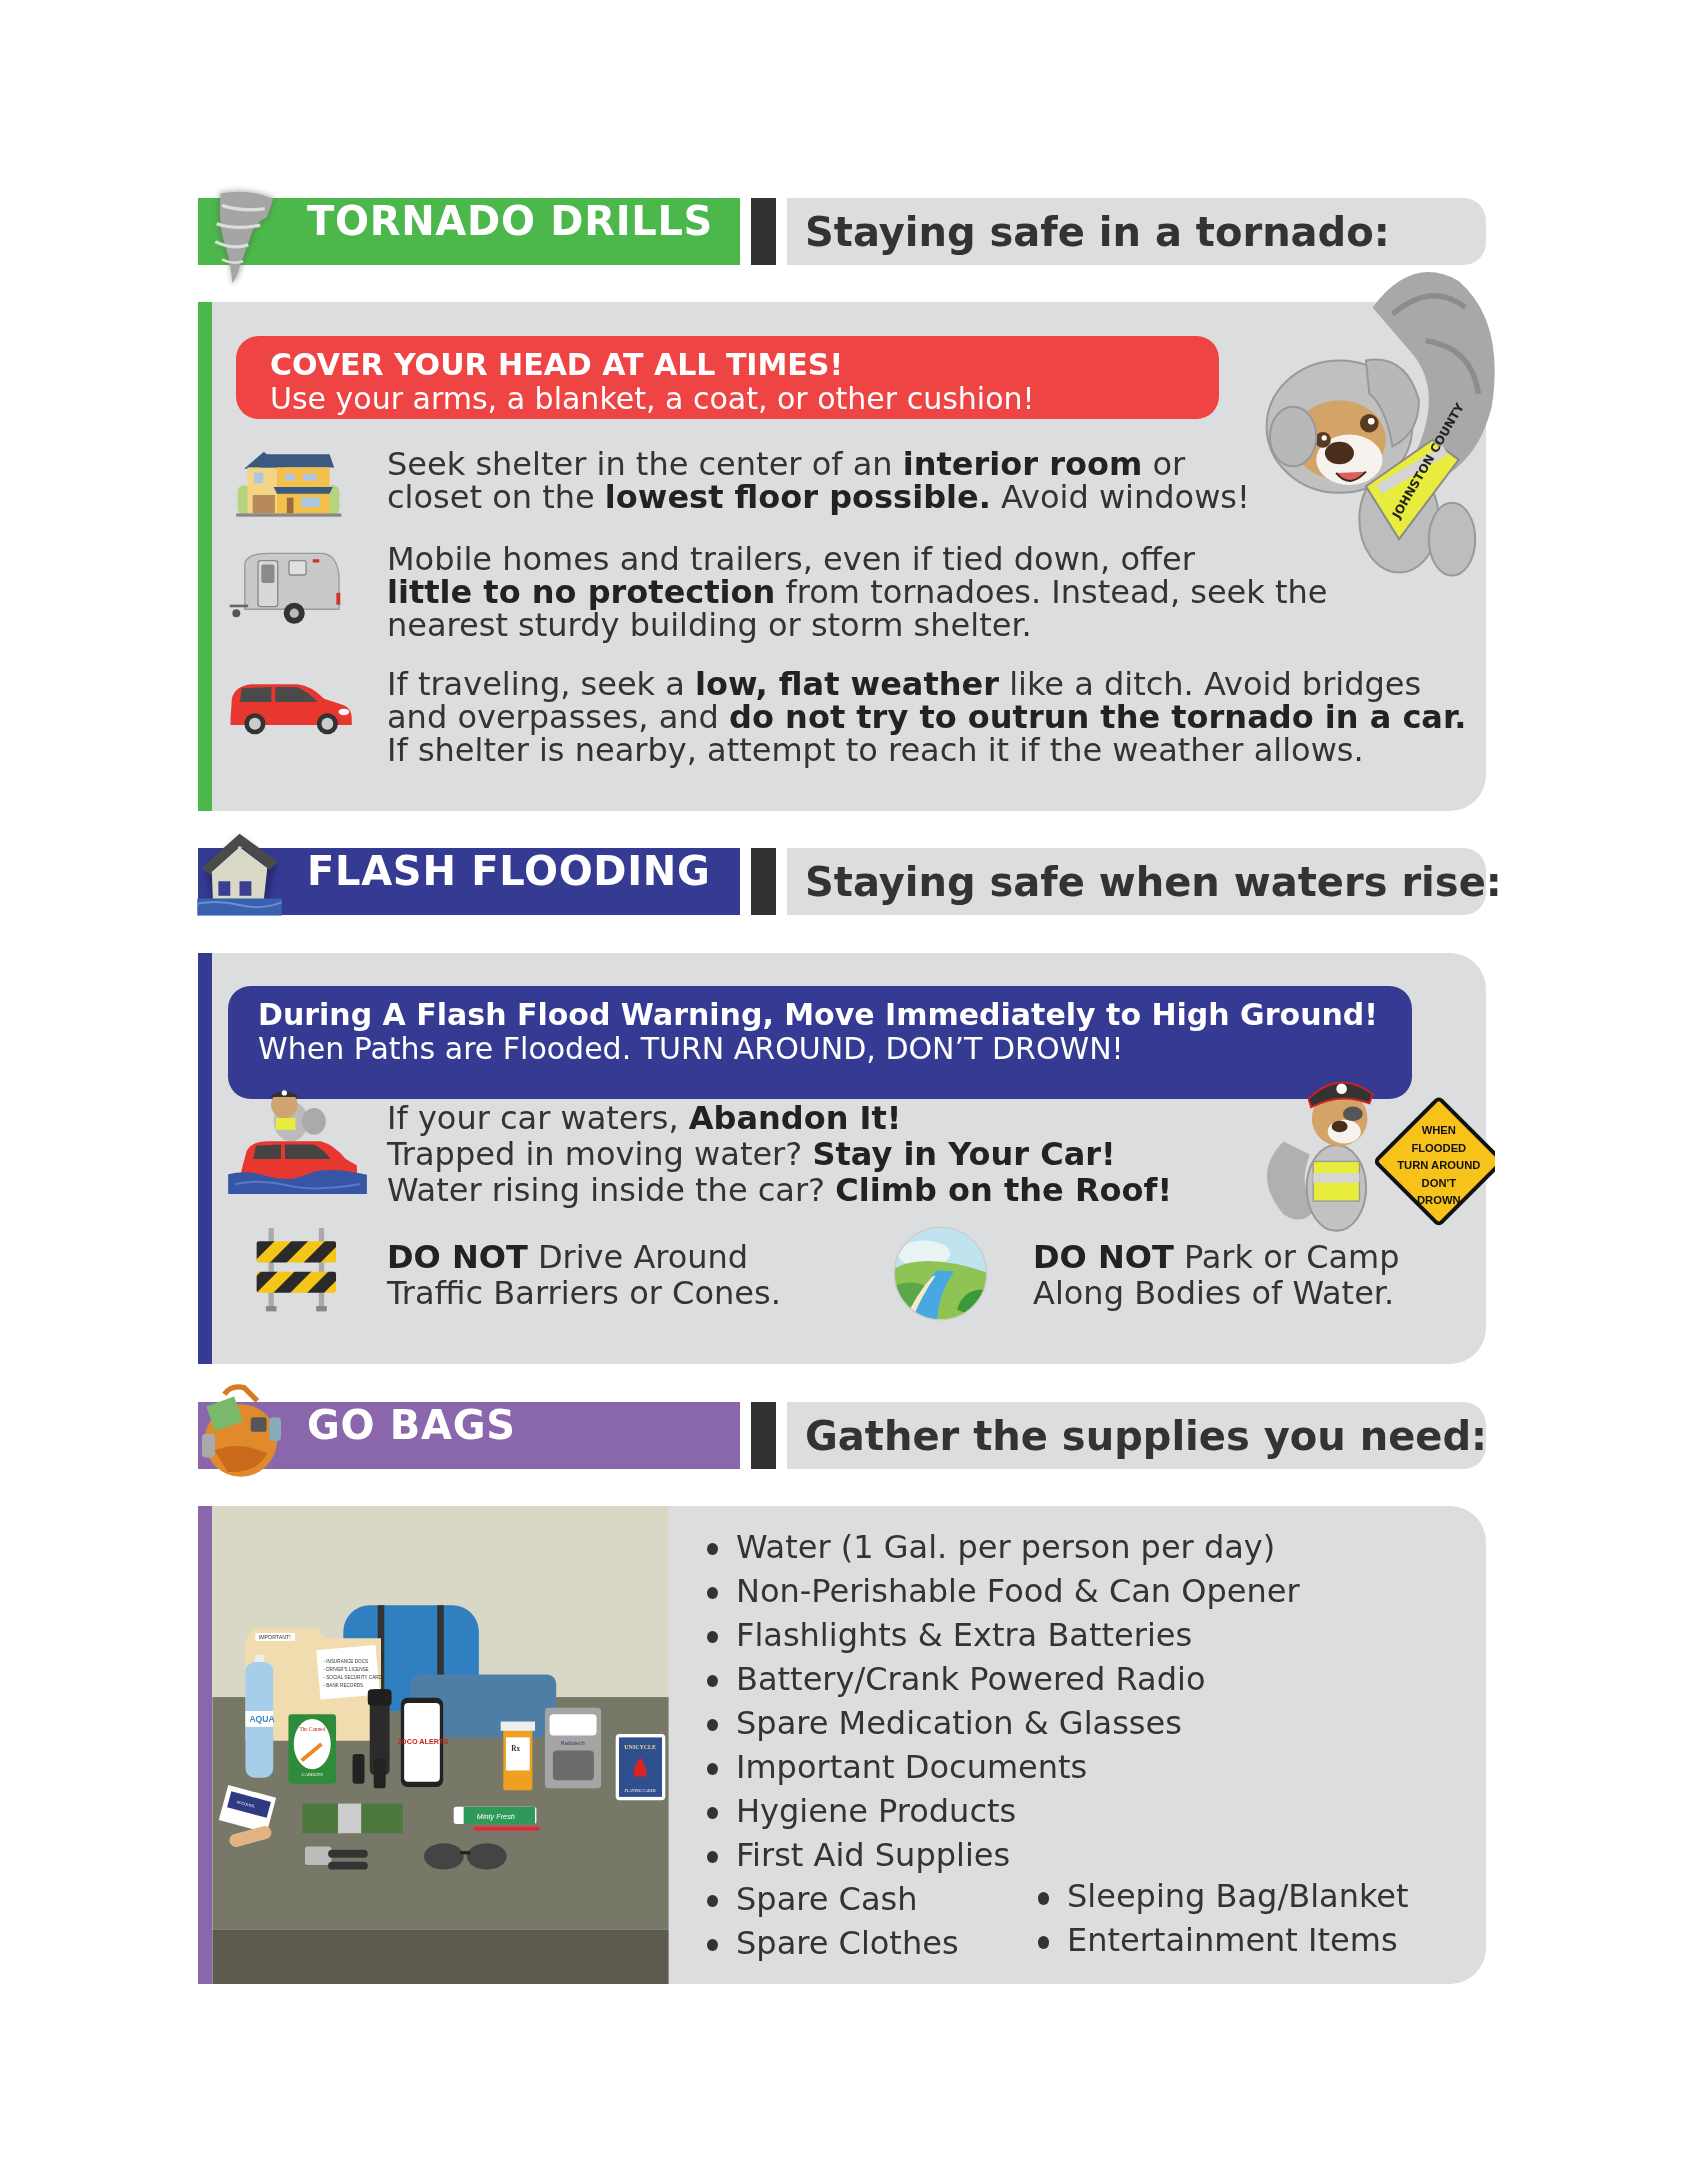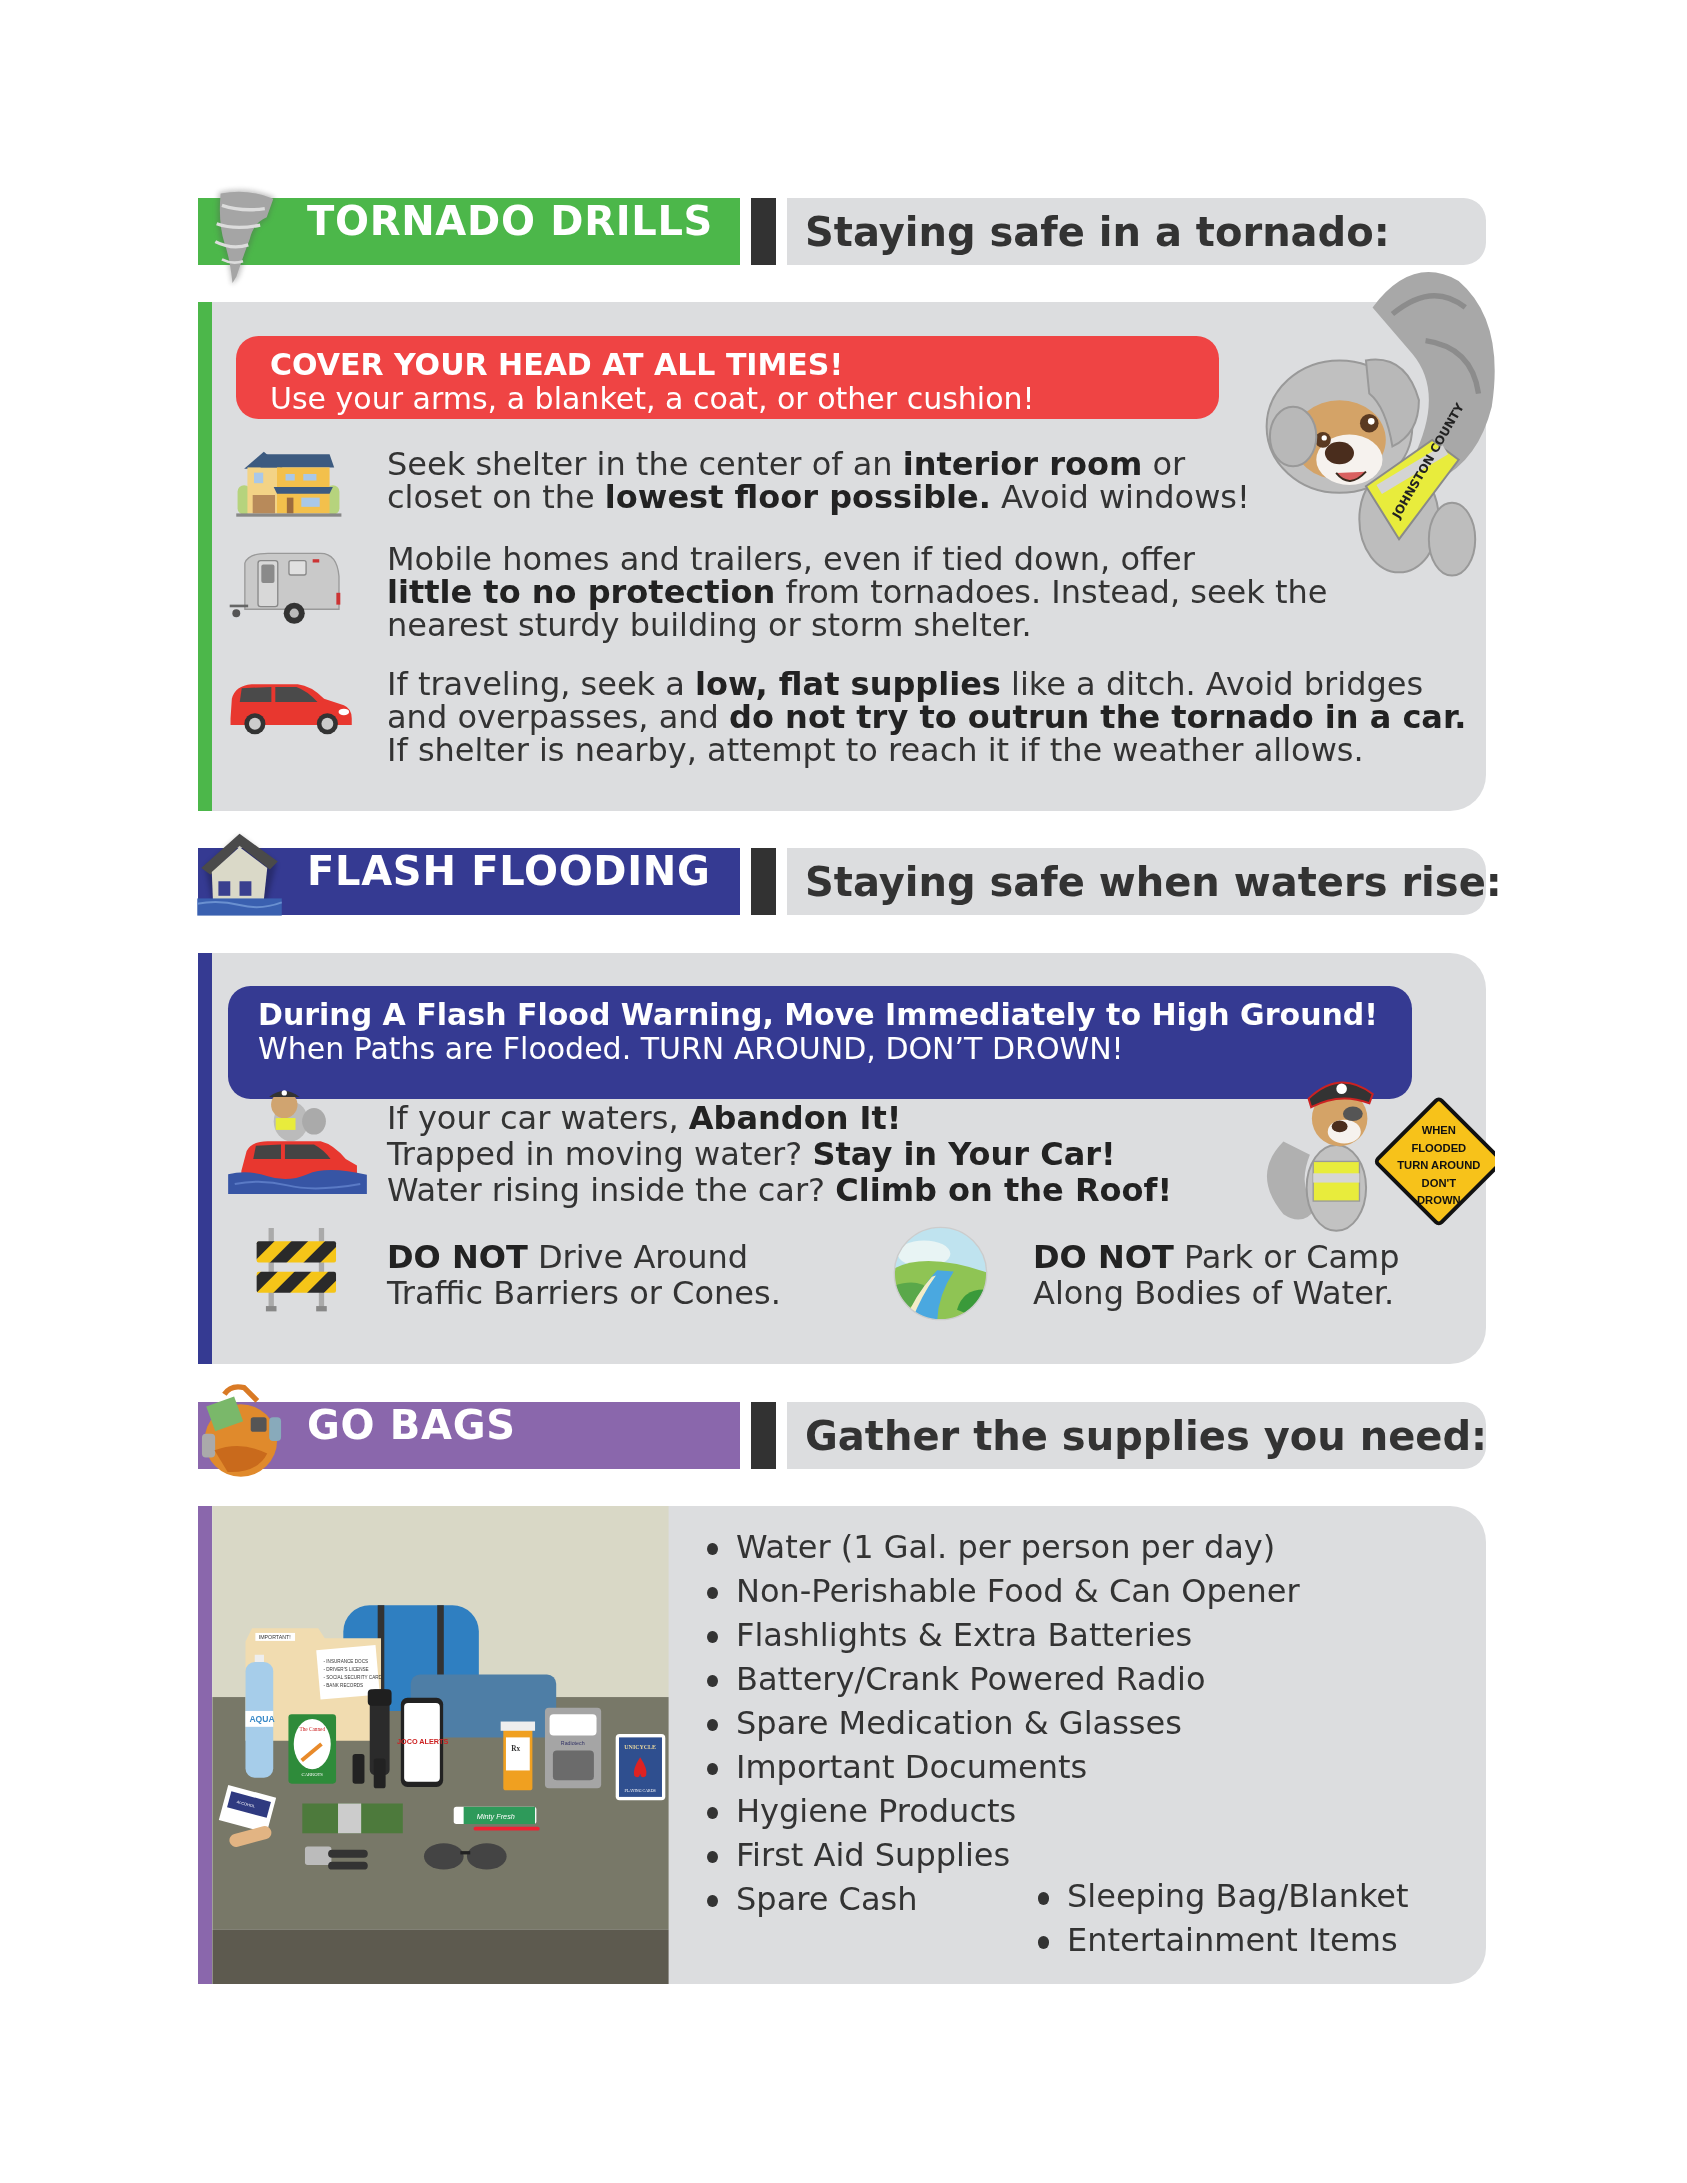--- a/index.html
+++ b/index.html
@@ -105,21 +105,21 @@
       <path d="M8 60 L10 30 Q15 10 40 8 L110 8 Q130 10 150 30 L180 40 Q192 45 192 60 L192 70 L8 70 Z" fill="#e8372f"></path>
       <path d="M25 14 L70 12 L70 35 L22 35 Z" fill="#4a4a4a"></path>
       <path d="M76 12 L108 12 Q125 18 140 35 L76 35 Z" fill="#4a4a4a"></path>
       <circle cx="45" cy="68" r="16" fill="#333"></circle>
         <circle cx="45" cy="68" r="9" fill="#ccc"></circle>
       <circle cx="155" cy="68" r="16" fill="#333"></circle>
         <circle cx="155" cy="68" r="9" fill="#ccc"></circle>
       <ellipse cx="180" cy="50" rx="8" ry="5" fill="#fff"></ellipse>
     </svg>
     <div class="row-text" style="left:189px;top:366px;">
-      <div><span>If traveling, seek a </span><b>low, flat supplies</b><span> like a ditch. Avoid bridges</span></div>
+      <div><span>If traveling, seek a </span><b>low, flat weather</b><span> like a ditch. Avoid bridges</span></div>
       <div><span>and overpasses, and </span><b>do not try to outrun the tornado in a car.</b></div>
       <div><span>If shelter is nearby, attempt to reach it if the weather allows.</span></div>
     </div>
   </div>
 
   <svg class="abs" style="left:1260px;top:261px;" width="245" height="318" viewBox="0 0 370 480">
     <path d="M170 70 Q230 -10 300 30 Q370 90 350 220 Q330 300 270 330 L230 300 Q280 200 230 140 Z" fill="#a8a8a8"></path>
     <path d="M200 80 Q260 30 310 70" stroke="#8c8c8c" stroke-width="8" fill="none"></path>
     <path d="M250 120 Q320 130 330 200" stroke="#8c8c8c" stroke-width="8" fill="none"></path>
     <ellipse cx="210" cy="390" rx="60" ry="80" fill="#bdbdbd" stroke="#999" stroke-width="3"></ellipse>
@@ -359,20 +359,21 @@
     <ul class="bullet-list" style="left:509px;top:18.5px;">
       <li>Water (1 Gal. per person per day)</li>
       <li>Non-Perishable Food &amp; Can Opener</li>
       <li>Flashlights &amp; Extra Batteries</li>
       <li>Battery/Crank Powered Radio</li>
       <li>Spare Medication &amp; Glasses</li>
       <li>Important Documents</li>
       <li>Hygiene Products</li>
       <li>First Aid Supplies</li>
       <li>Spare Cash</li>
+      <li>Spare Clothes</li>
     </ul>
     <ul class="bullet-list" style="left:840px;top:368px;">
       <li>Sleeping Bag/Blanket</li>
       <li>Entertainment Items</li>
     </ul>
   </div>
 </section>
 
 
 </body></html>

